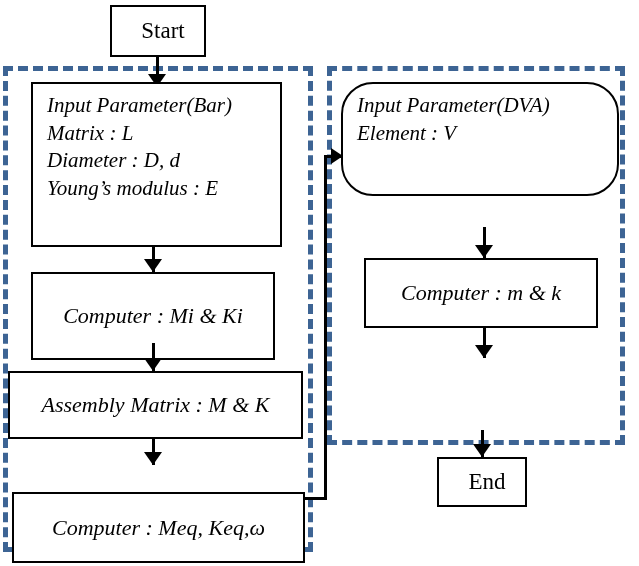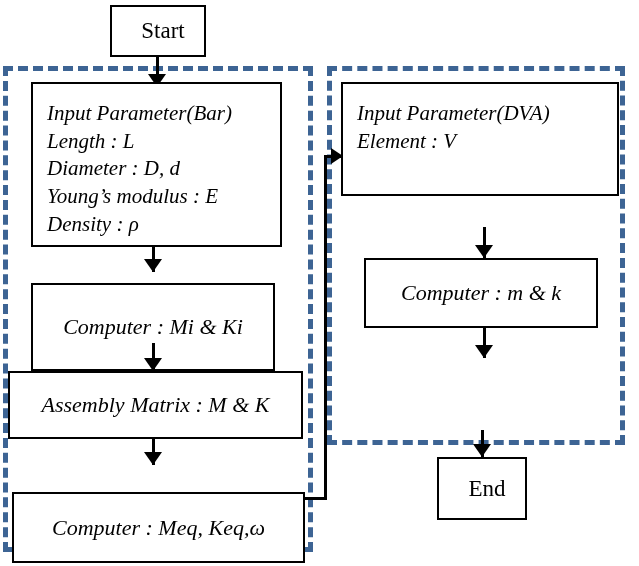--- a/index.html
+++ b/index.html
@@ -26,21 +26,21 @@
     box-sizing: border-box;
     border: 2px solid #000000;
     background: #ffffff;
     display: flex;
     align-items: center;
     justify-content: center;
     color: #000000;
   }
   .node.multiline {
     display: block;
-    padding: 16px 0 0 14px;
+    padding: 8px 0 0 14px;
     line-height: 1.32;
   }
   .term {
     font-style: normal;
     font-size: 23px;
     padding-left: 10px;
   }
   .proc {
     font-style: italic;
     font-size: 22px;
@@ -88,30 +88,29 @@
 
   <div class="node term" style="left:110px; top:5px; width:96px; height:52px;">
     <span>Start</span>
   </div>
 
   <div class="conn vline" style="left:156px; top:57px; height:30px;"></div>
   <div class="arrow-down" style="left:148px; top:74px;"></div>
 
   <div class="node multiline proc-lines" style="left:31px; top:82px; width:251px; height:165px;">
     <span class="ln">Input Parameter(Bar)</span>
-    <span class="ln">Length : L</span>
+    <span class="ln">Matrix : L</span>
     <span class="ln">Diameter : D, d</span>
     <span class="ln">Young’s modulus : E</span>
-    <span class="ln">Density : ρ</span>
   </div>
 
   <div class="conn vline" style="left:152px; top:247px; height:25px;"></div>
   <div class="arrow-down" style="left:144px; top:259px;"></div>
 
-  <div class="node proc" style="left:31px; top:272px; width:244px; height:88px;margin-top:11px;">
+  <div class="node proc" style="left:31px; top:272px; width:244px; height:88px;">
     <span>Computer : Mi &amp; Ki</span>
   </div>
 
   <div class="conn vline" style="left:152px; top:343px; height:28px;"></div>
   <div class="arrow-down" style="left:144px; top:358px;"></div>
 
   <div class="node proc" style="left:8px; top:371px; width:295px; height:68px;font-family:Liberation Serif, serif;">
     <span>Assembly Matrix : M &amp; K</span>
   </div>
 
@@ -120,36 +119,36 @@
 
   <div class="node proc" style="left:12px; top:492px; width:293px; height:71px;">
     <span>Computer : Meq, Keq,ω</span>
   </div>
 
   <div class="conn hline" style="left:305px; top:497px; width:22px;"></div>
   <div class="conn vline" style="left:324px; top:155px; height:345px;"></div>
   <div class="conn hline" style="left:324px; top:155px; width:20px;"></div>
   <div class="arrow-right" style="left:331px; top:148px;"></div>
 
-  <div class="node multiline proc-lines" style="left:341px; top:82px; width:278px; height:114px;">
+  <div class="node multiline proc-lines" style="left:341px; top:82px; width:278px; height:114px;border-radius:32px;">
     <span class="ln">Input Parameter(DVA)</span>
     <span class="ln">Element : V</span>
   </div>
 
   <div class="conn vline" style="left:483px; top:227px; height:31px;"></div>
   <div class="arrow-down" style="left:475px; top:245px;"></div>
 
   <div class="node proc" style="left:364px; top:258px; width:234px; height:70px;">
     <span>Computer : m &amp; k</span>
   </div>
 
   <div class="conn vline" style="left:483px; top:328px; height:30px;"></div>
   <div class="arrow-down" style="left:475px; top:345px;"></div>
 
 
   <div class="conn vline" style="left:481px; top:430px; height:28px;"></div>
   <div class="arrow-down" style="left:473px; top:444px;"></div>
 
-  <div class="node term" style="left:437px; top:457px; width:90px; height:63px;">
+  <div class="node term" style="left:437px; top:457px; width:90px; height:50px;">
     <span>End</span>
   </div>
 
 </div>
 
 </body></html>

